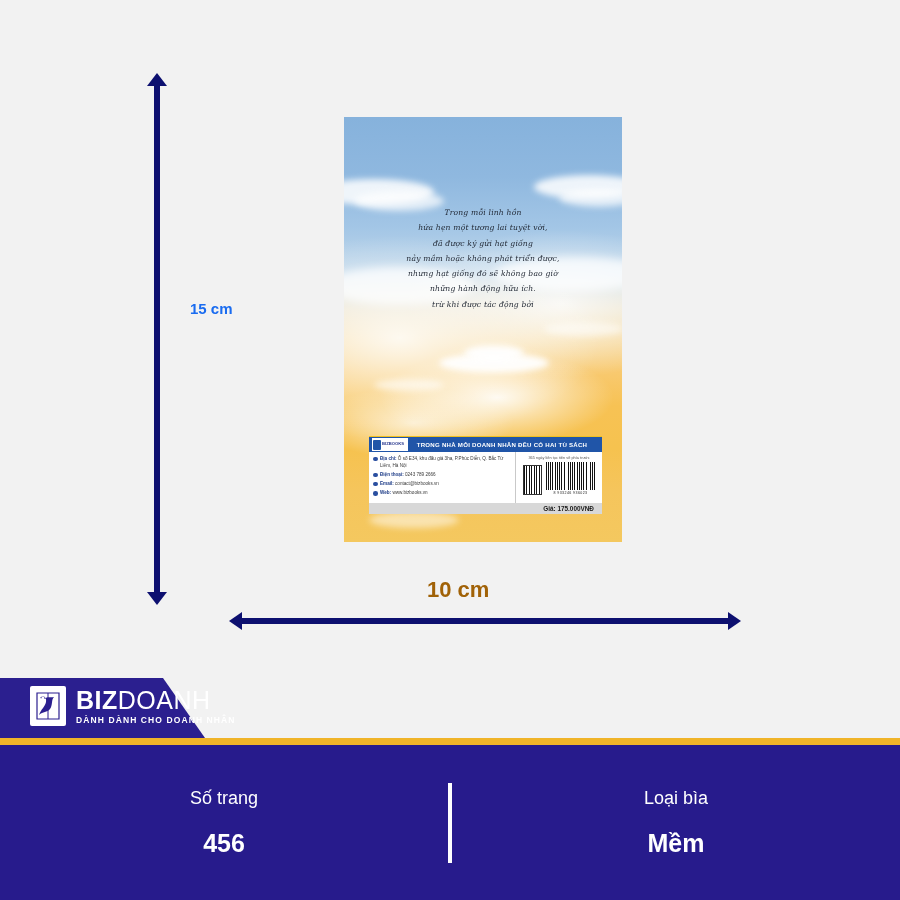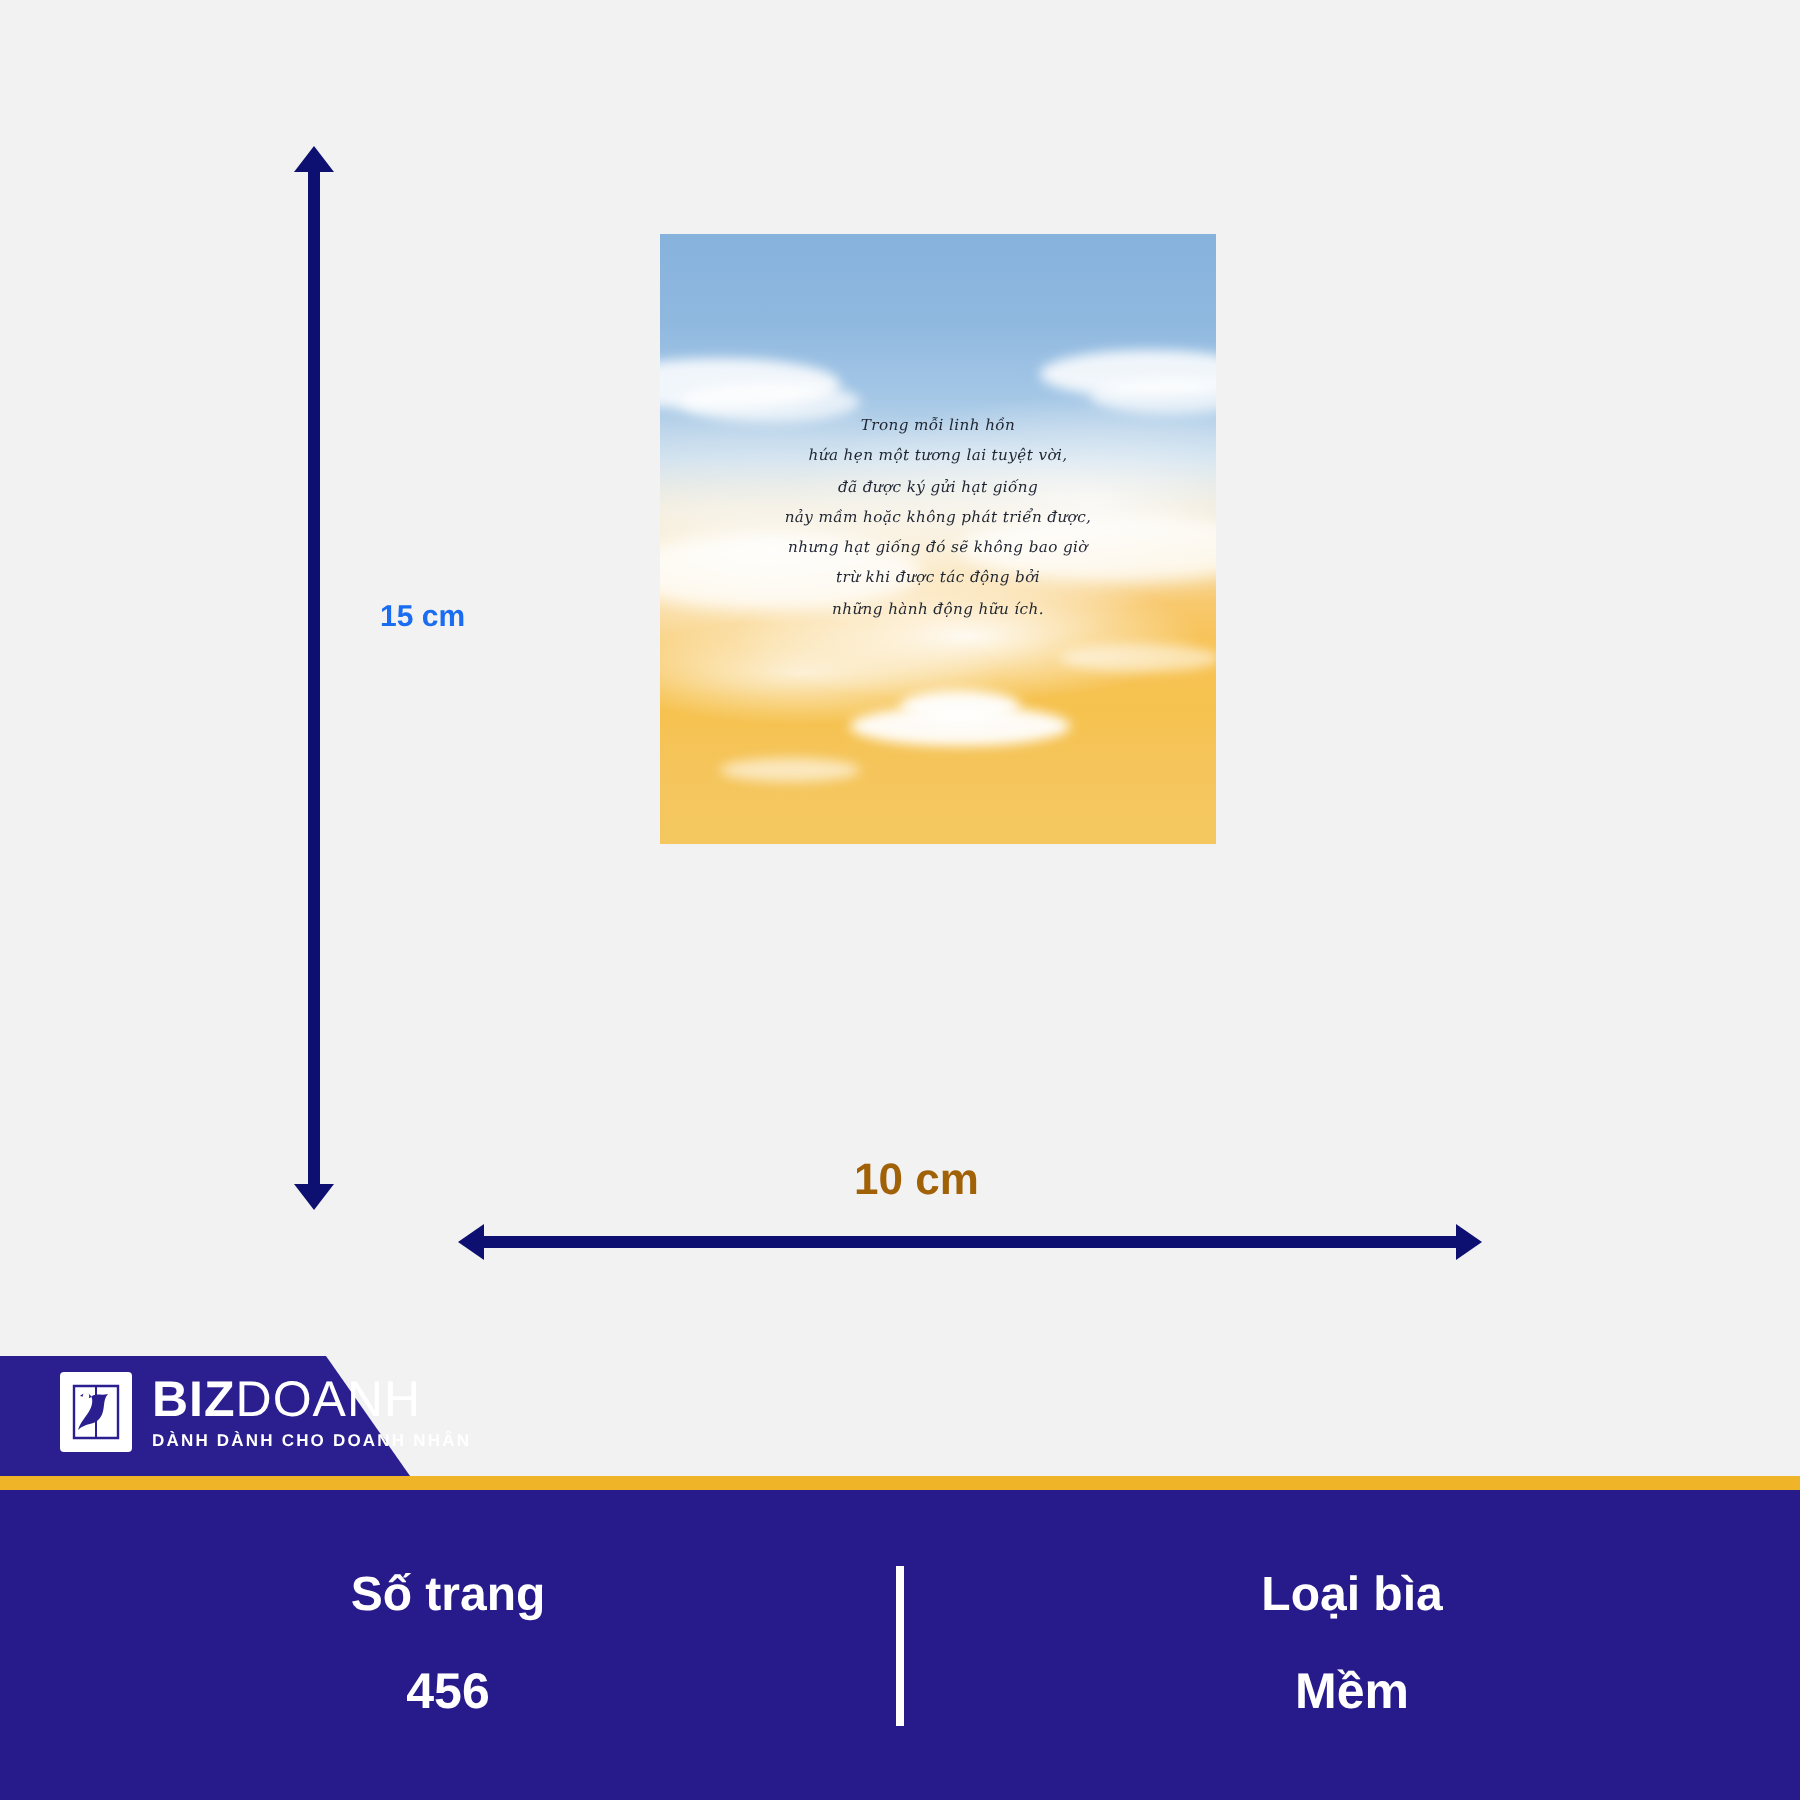--- a/index.html
+++ b/index.html
@@ -45,21 +45,21 @@
     width:0;height:0;border-top:9px solid transparent;border-bottom:9px solid transparent;
     border-left:13px solid #0d1070;
   }
   .dim-h-label{
     position:absolute; left:427px; top:577px;
     color:#a16207; font-size:22px; font-weight:bold;
   }
 
   
   .book{
-    position:absolute; left:330px; top:117px; width:278px; height:305px;
+    position:absolute; left:344px; top:117px; width:278px; height:425px;
     overflow:hidden;
     background:
       radial-gradient(ellipse 120% 40% at 20% 52%, rgba(255,255,255,.85) 0%, rgba(255,255,255,0) 60%),
       radial-gradient(ellipse 90% 28% at 78% 44%, rgba(255,255,255,.8) 0%, rgba(255,255,255,0) 62%),
       radial-gradient(ellipse 70% 18% at 55% 66%, rgba(255,255,255,.9) 0%, rgba(255,255,255,0) 60%),
       radial-gradient(ellipse 60% 14% at 25% 72%, rgba(255,255,255,.7) 0%, rgba(255,255,255,0) 60%),
       linear-gradient(to bottom,
         #86b2dc 0%,
         #8fb8df 14%,
         #a3c6e6 26%,
@@ -170,21 +170,21 @@
   }
 
   
   .footer{
     position:absolute; left:0; top:745px; width:100%; height:155px;
     background:#271b8c; display:flex;
   }
   .footer-col{
     flex:1; display:flex; flex-direction:column; align-items:center; justify-content:center; gap:20px;
   }
-  .footer-label{ color:#ffffff; font-size:24px;font-weight:bold; }
+  .footer-label{ color:#ffffff; font-size:18px; }
   .footer-value{ color:#ffffff; font-size:25px; font-weight:bold; }
   .footer-divider{
     width:4px; height:80px; background:#ffffff; align-self:center;
   }
 </style>
 </head>
 <body>
 
 <div class="dim-v-arrow-top"></div>
 <div class="dim-v-line"></div>
@@ -209,22 +209,22 @@
   <div class="cloud" style="left:30px;top:262px;width:70px;height:12px;opacity:.6;"></div>
   <div class="cloud" style="left:200px;top:205px;width:80px;height:14px;opacity:.55;"></div>
   <div class="cloud" style="left:25px;top:395px;width:90px;height:16px;opacity:.5;"></div>
 
   <div class="poem">
     <div>Trong mỗi linh hồn</div>
     <div>hứa hẹn một tương lai tuyệt vời,</div>
     <div>đã được ký gửi hạt giống</div>
     <div>nảy mầm hoặc không phát triển được,</div>
     <div>nhưng hạt giống đó sẽ không bao giờ</div>
+    <div>những hành động hữu ích.</div>
     <div>trừ khi được tác động bởi</div>
-    <div>những hành động hữu ích.</div>
   </div>
 
   <div class="pub">
     <div class="pub-header">
       <div class="pub-logo">
         <div class="pub-logo-mark"></div>
         <div class="pub-logo-txt">BIZBOOKS</div>
       </div>
       <div class="pub-slogan">TRONG NHÀ MỖI DOANH NHÂN ĐỀU CÓ HAI TỦ SÁCH</div>
     </div>

